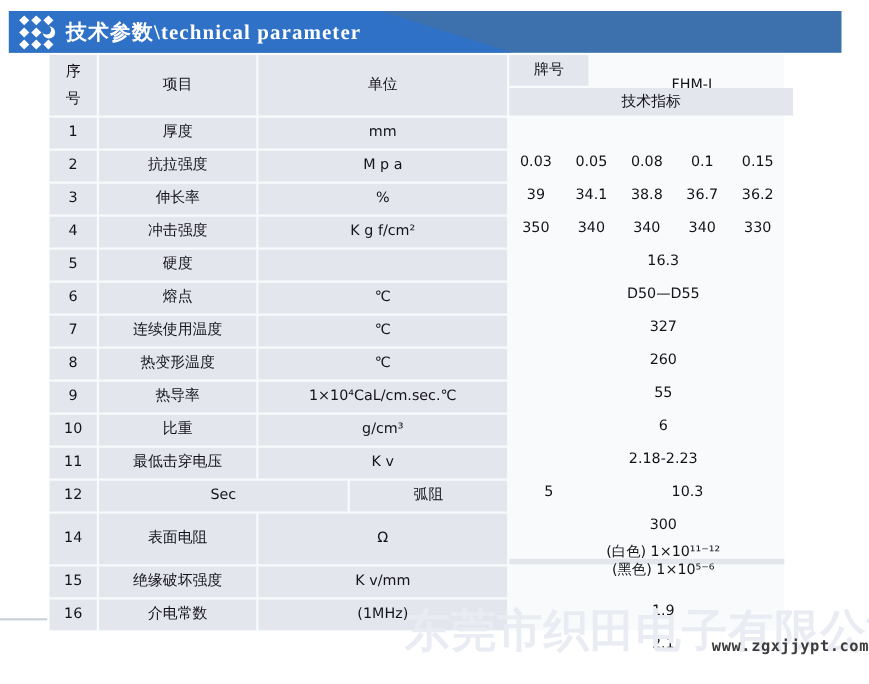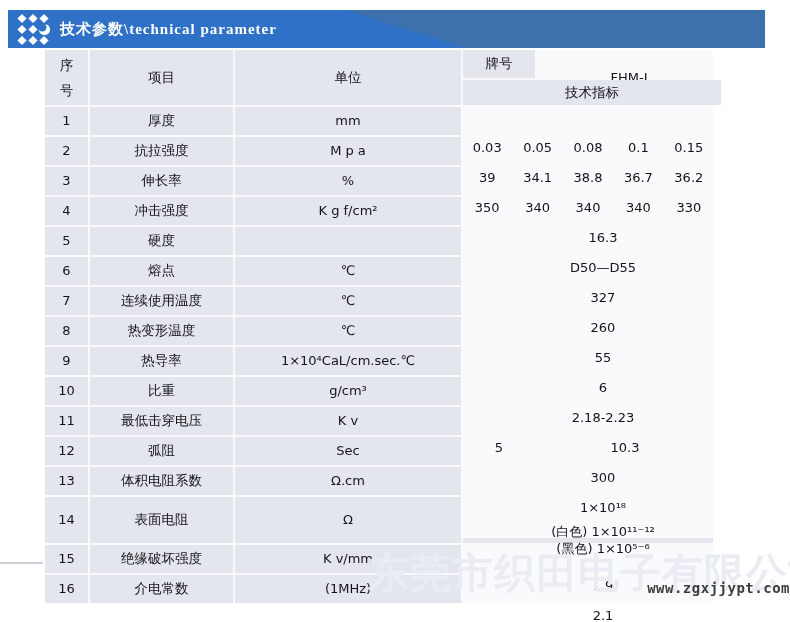--- a/index.html
+++ b/index.html
@@ -5,21 +5,21 @@
   html,body{margin:0;padding:0;}
   .page{position:relative;width:790px;height:622px;background:#ffffff;overflow:hidden;
         font-family:"DejaVu Sans","Liberation Sans",sans-serif;}
 
   
   .bar{position:absolute;left:8px;top:10px;width:757px;height:38px;background:#3c71ad;}
   .bar-bright{position:absolute;left:0;top:0;width:100%;height:100%;background:#2e71c6;
               clip-path:polygon(0 0,338px 0,458px 100%,0 100%);}
   .bar-content{position:absolute;left:8px;top:0;height:100%;display:flex;align-items:center;gap:9px;}
   .bar-title{color:#ffffff;font-family:"Liberation Serif","DejaVu Serif",serif;
-             font-weight:bold;font-size:15px;letter-spacing:1px;white-space:pre;}
+             font-weight:bold;font-size:19px;letter-spacing:1px;white-space:pre;}
 
   
   .ttable{position:absolute;left:45px;top:50px;width:668px;background:#f8fafc;}
   .c{background:#e4e6ee;display:flex;align-items:center;justify-content:center;
      color:#141418;font-size:13px;text-align:center;line-height:1.15;}
   .cjk{font-size:13.5px;}
   .thead{display:flex;gap:2px;height:55px;}
   .seq{width:43px;flex:none;}
   .item{width:143px;flex:none;}
   .unit{width:226px;flex:none;}
@@ -204,35 +204,27 @@
       <div class="c item cjk">最低击穿电压</div>
       <div class="c unit">K v</div>
       <div class="vwrap">
         <div class="c v3a">5</div>
         <div class="c v3c">10.3</div>
       </div>
     </div>
 
     <div class="trow">
       <div class="c seq">12</div>
+      <div class="c unit">Sec</div>
       <div class="c item cjk">弧阻</div>
-      <div class="c unit">Sec</div>
       <div class="vwrap">
           <div class="c vspan">300</div>
         </div>
     </div>
 
-    <div class="trow">
-      <div class="c seq">13</div>
-      <div class="c item cjk">体积电阻系数</div>
-      <div class="c unit">Ω.cm</div>
-      <div class="vwrap">
-          <div class="c vspan">1×10¹⁸</div>
-        </div>
-    </div>
 
     <div class="trow tall">
       <div class="c seq">14</div>
       <div class="c item cjk">表面电阻</div>
       <div class="c unit">Ω</div>
       <div class="vwrap">
         <div class="c vspan two">
           <div>(白色) 1×10¹¹⁻¹²</div>
           <div>(黑色) 1×10⁵⁻⁶</div>
         </div>

